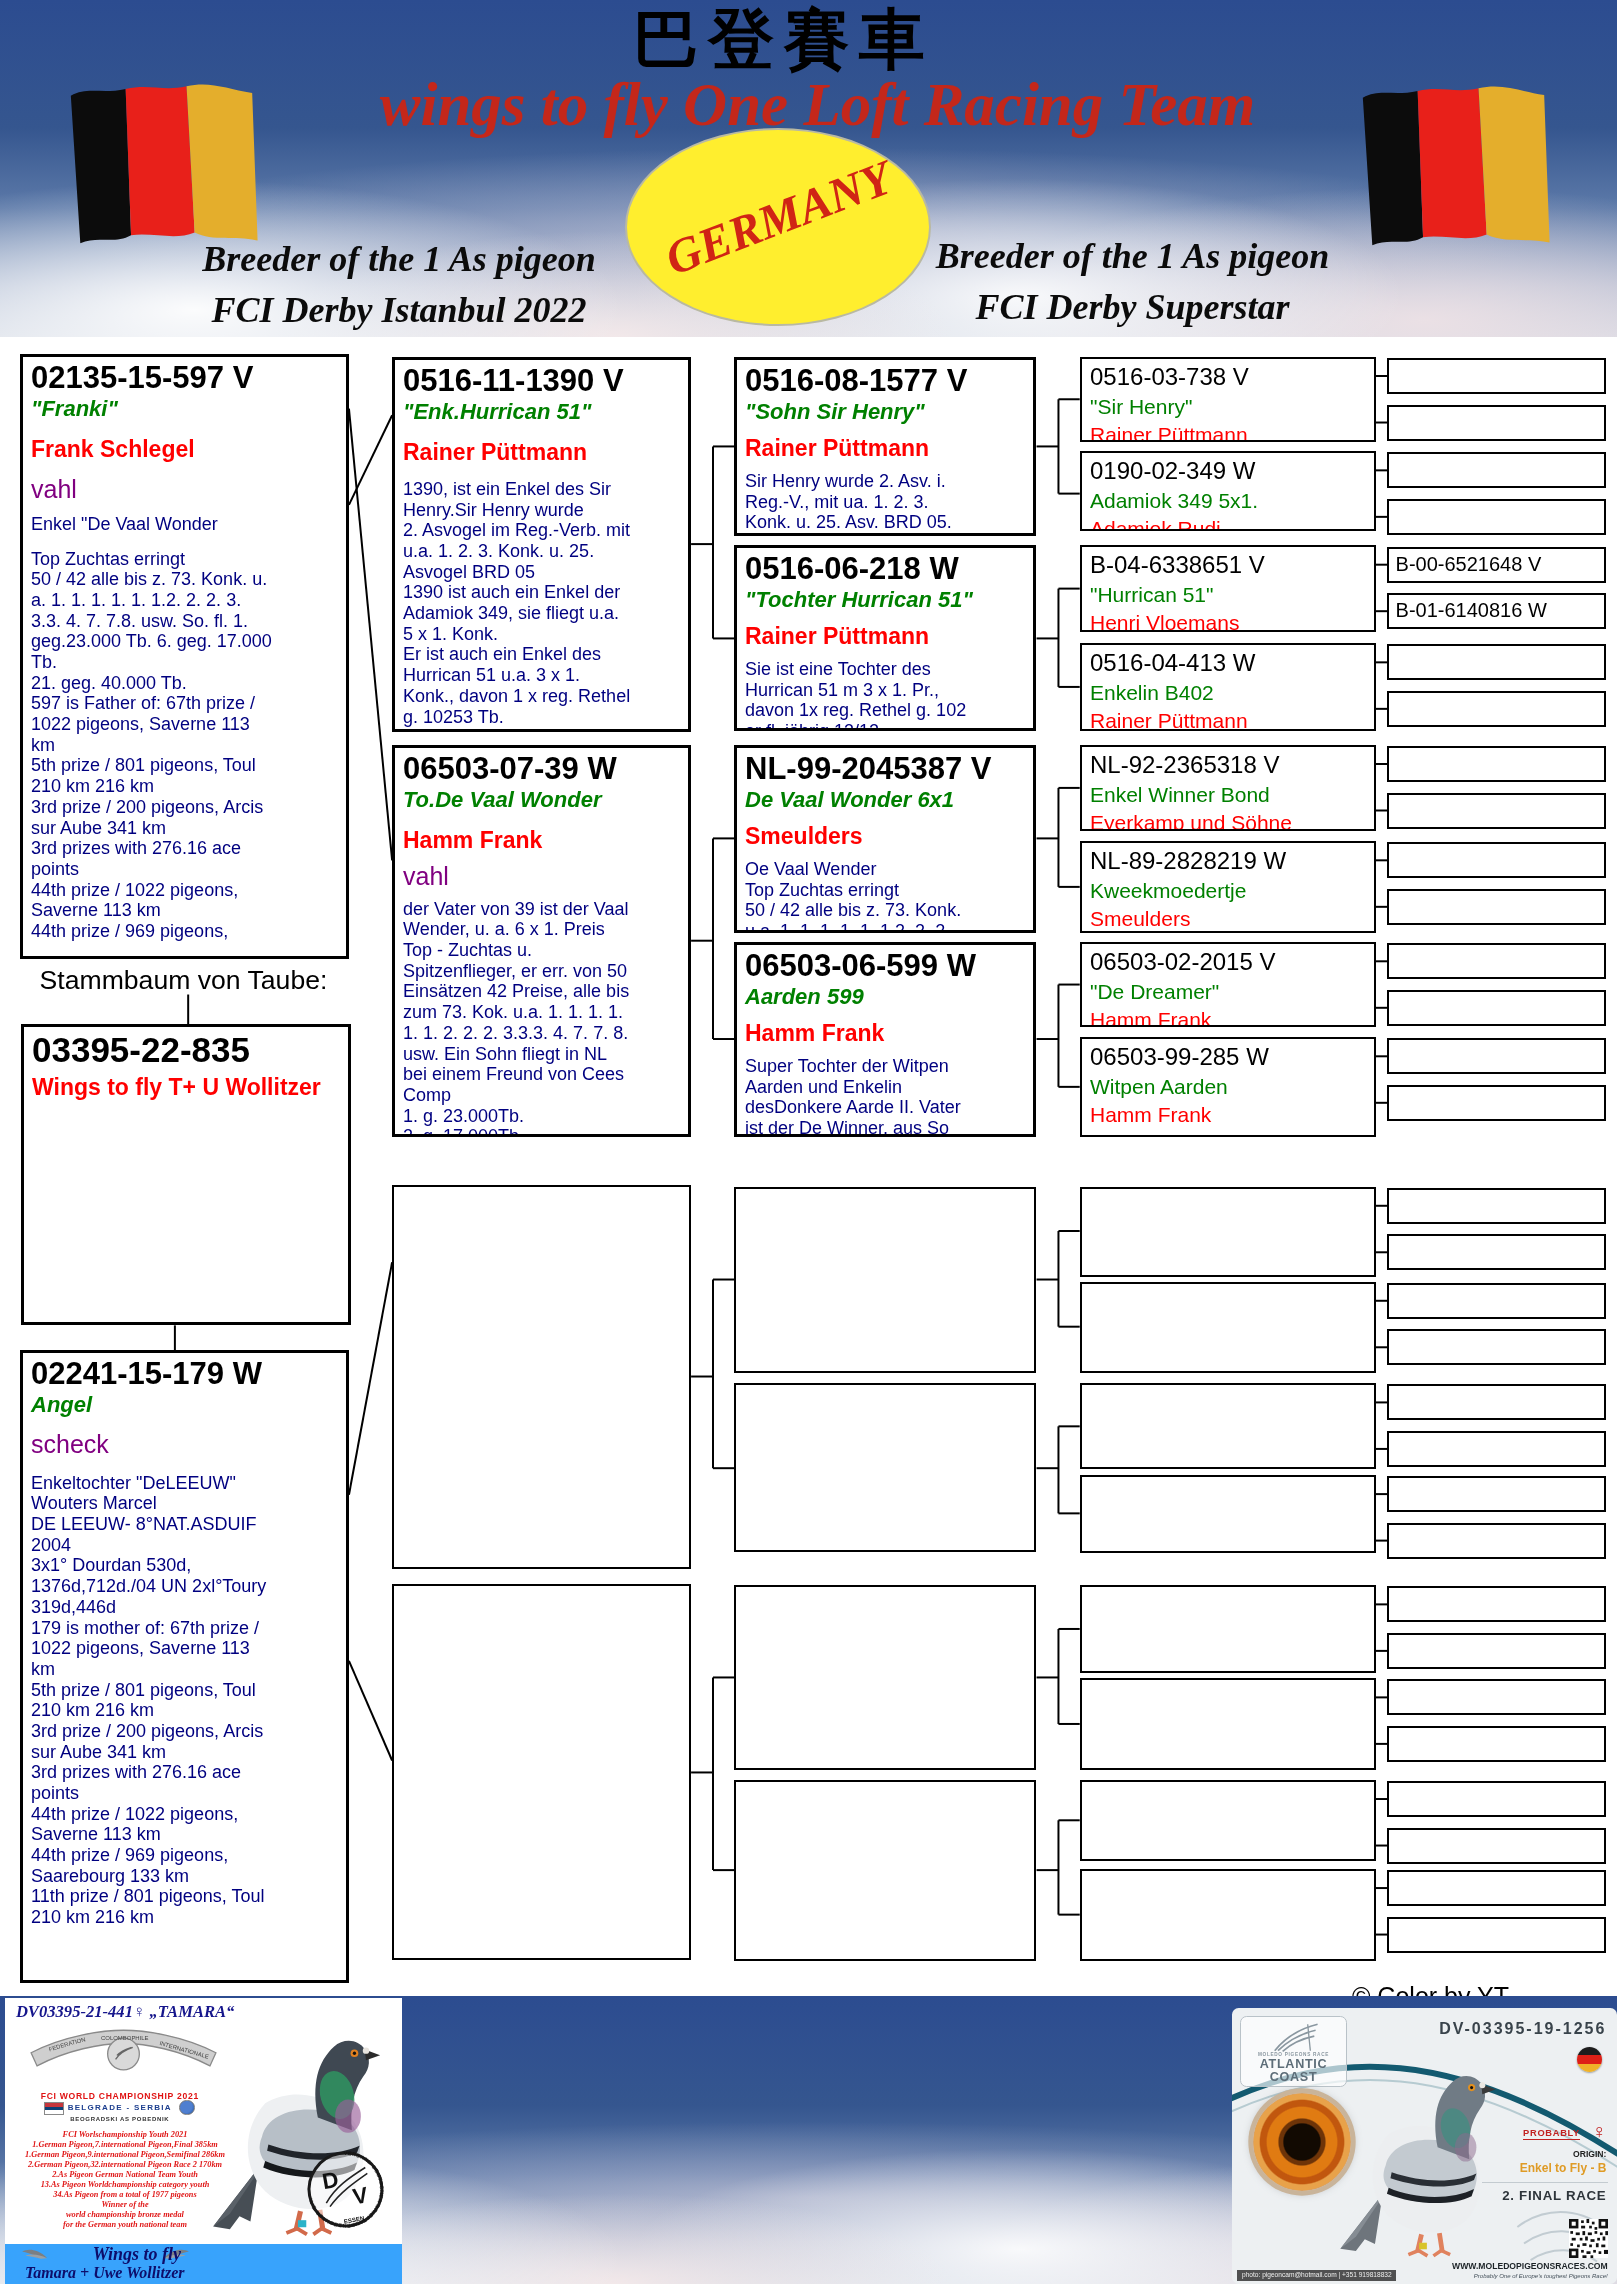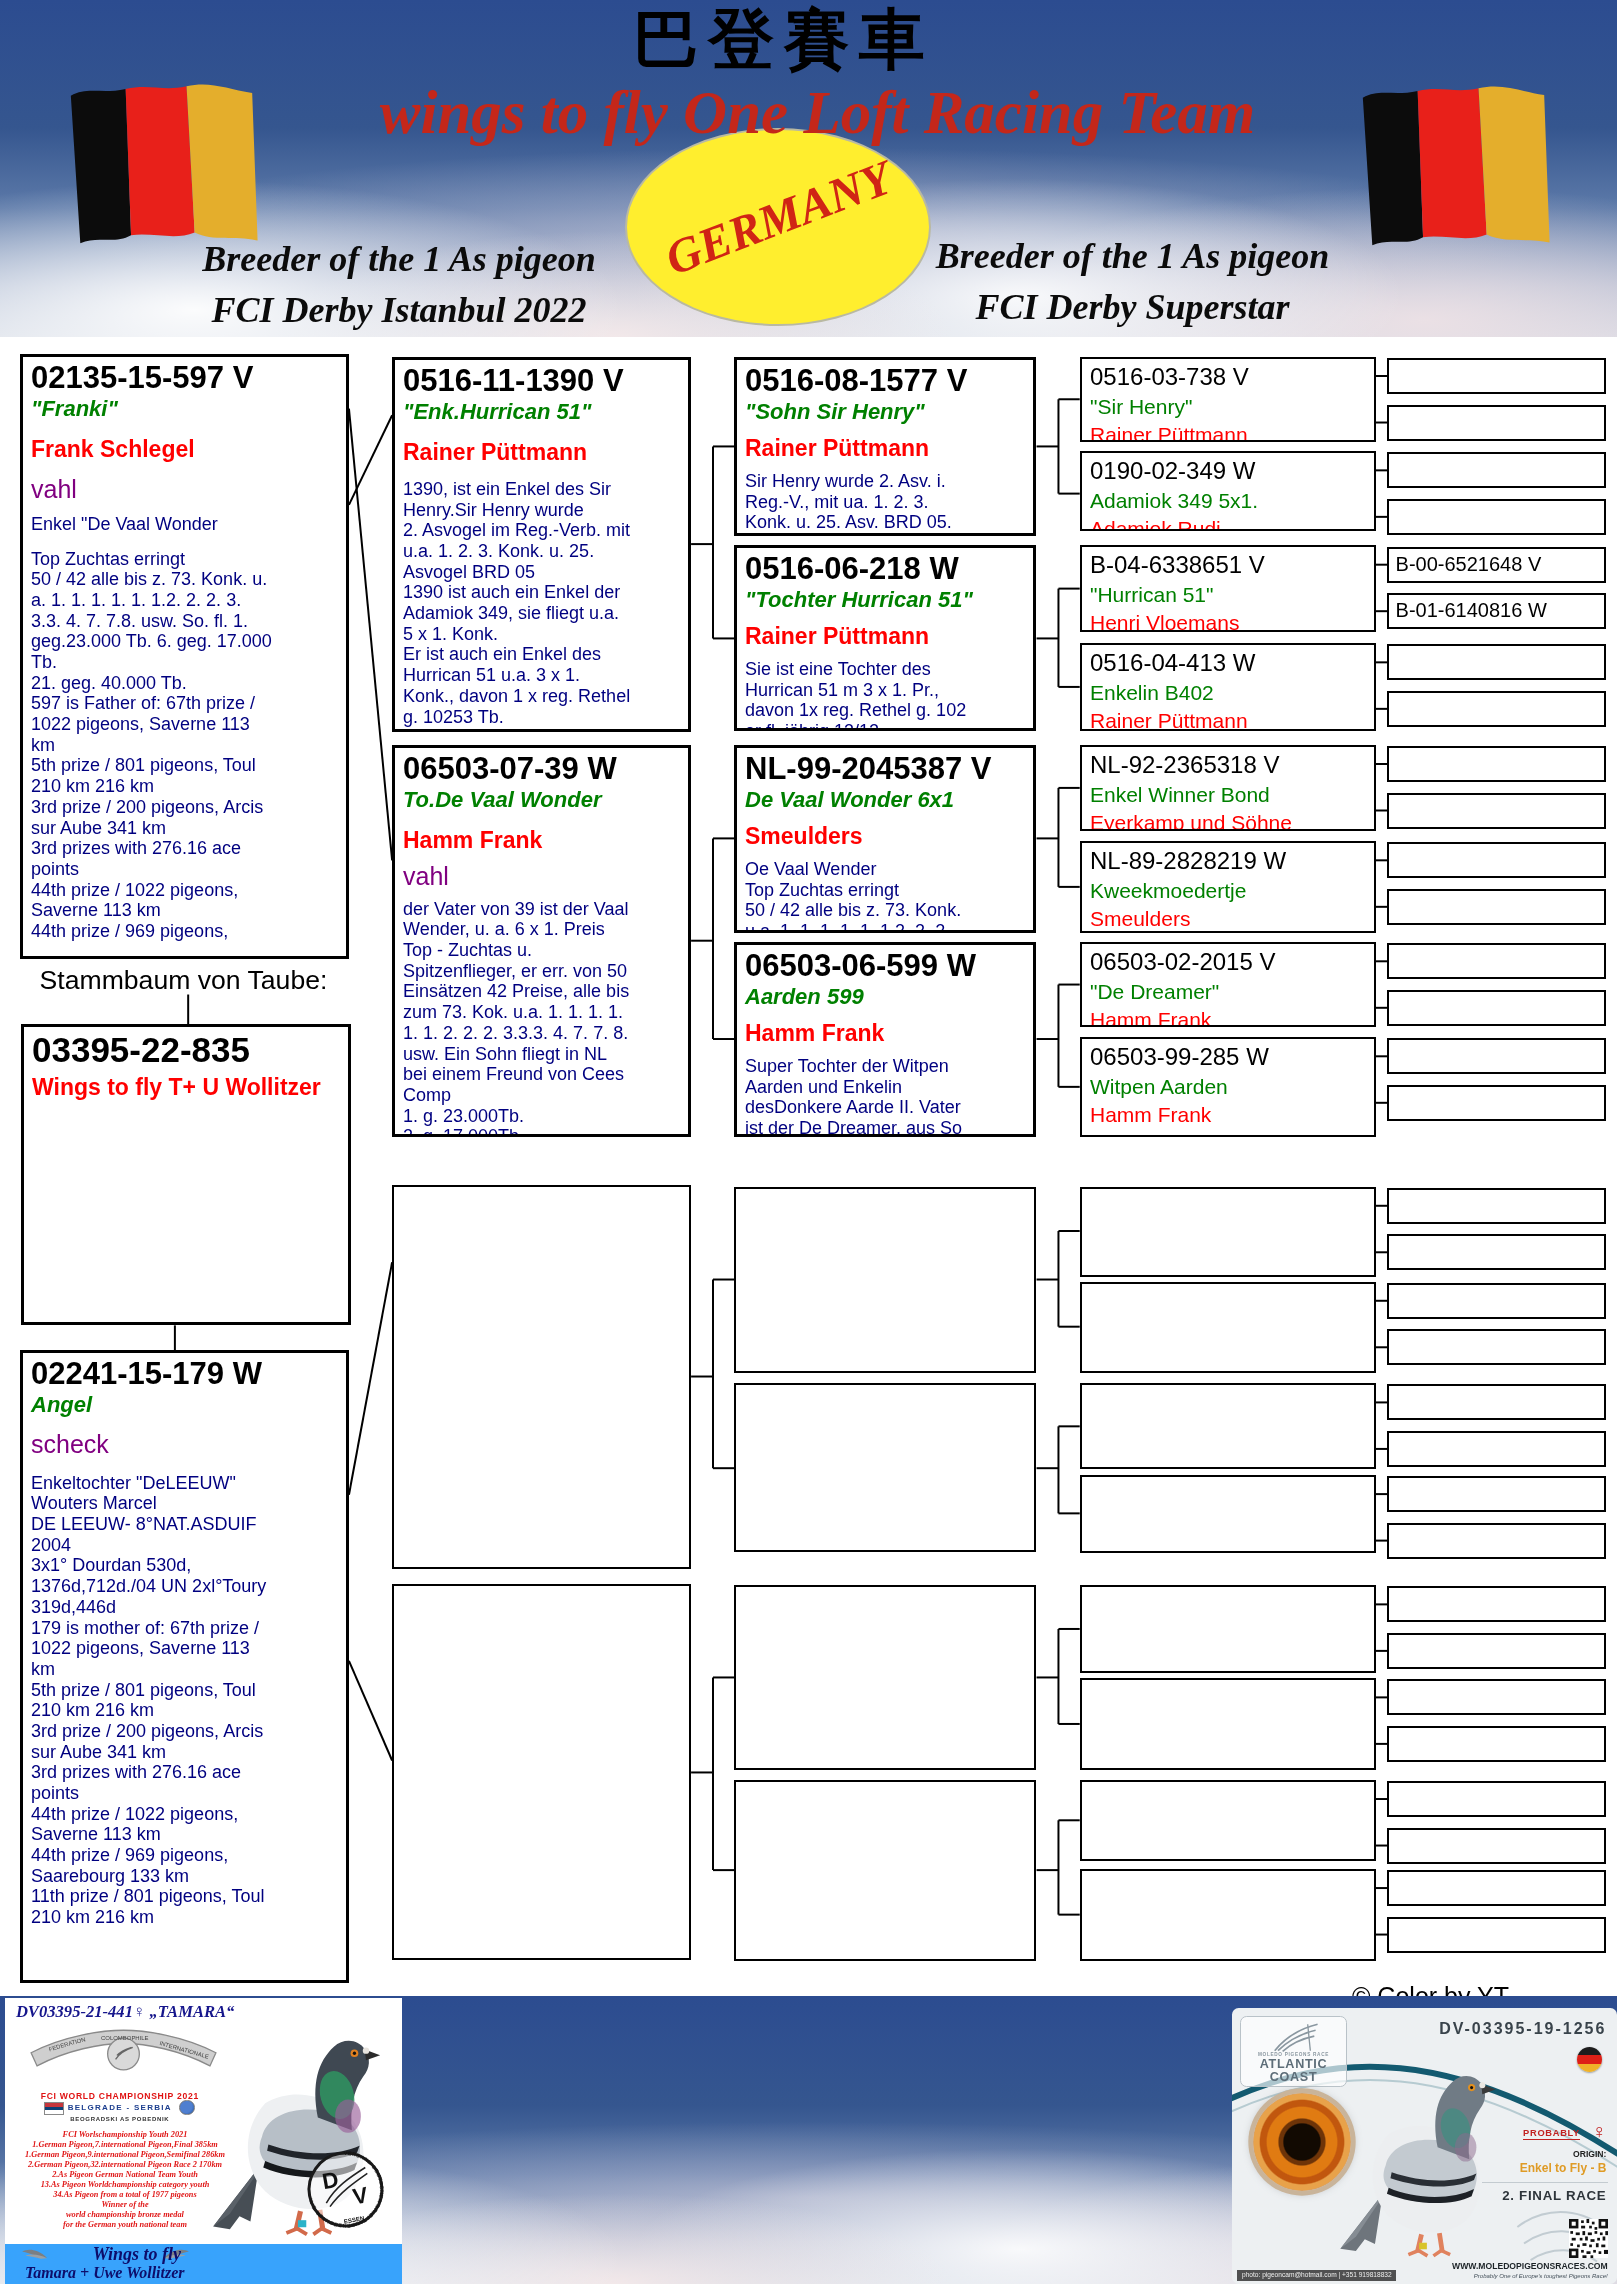--- a/index.html
+++ b/index.html
@@ -12,21 +12,21 @@
       radial-gradient(30% 45% at 38% 100%, rgba(244,233,234,.95), rgba(255,255,255,0) 70%),
       radial-gradient(34% 50% at 63% 88%, rgba(255,255,255,.9), rgba(255,255,255,0) 70%),
       radial-gradient(40% 55% at 88% 95%, rgba(238,226,230,.92), rgba(255,255,255,0) 72%),
       radial-gradient(60% 35% at 50% 70%, rgba(214,208,222,.55), rgba(255,255,255,0) 75%),
       linear-gradient(180deg,#2c4c90 0%,#35568f 38%,#5d7aa9 62%,#aab7cf 85%,#cfd6e2 100%);}
   .sky-top{top:0;height:337px;}
   .sky-bottom{top:1996px;height:288px;}
   .cn-title{position:absolute;left:611px;top:-5.3px;width:345px;text-align:center;
     font-size:66px;font-weight:bold;color:#000;letter-spacing:9.3px;font-family:"DejaVu Sans",sans-serif;}
   .team-title{position:absolute;left:266px;top:74px;width:1103px;text-align:center;color:#c4271a;
-    font:bold italic 61px/1 "Liberation Serif","DejaVu Serif",serif;margin-top:8px;}
+    font:bold italic 61px/1 "Liberation Serif","DejaVu Serif",serif;}
   .germany-ellipse{position:absolute;left:625px;top:128px;width:306px;height:198px;border-radius:50%;
     background:#ffee2e;border:2.7px solid #b9b9a2;box-sizing:border-box;}
   .germany-text{position:absolute;left:12px;top:64px;width:279px;text-align:center;color:#d02415;
     font:bold italic 48px/1 "Liberation Serif","DejaVu Serif",serif;transform:rotate(-21deg);display:block;}
   .flag{position:absolute;width:203px;height:183px;}
   .flag-left{left:60px;top:74px;}
   .flag-right{left:1352px;top:76px;}
   .breeder{position:absolute;text-align:center;color:#0b0b0b;
     font:bold italic 36px/1.42 "Liberation Serif","DejaVu Serif",serif;}
   .breeder-left{left:153px;top:234px;width:492px;}
@@ -358,21 +358,21 @@
 u.a. 1. 1. 1. 1. 1. 1.2. 2. 2</div>
   </div>
 
   <div class="pbox g3" style="left:734px;top:942px;width:302px;height:195px">
     <div class="r1">06503-06-599 W</div>
     <div class="n1">Aarden 599</div>
     <div class="b1">Hamm Frank</div>
     <div class="t1">Super Tochter der Witpen
 Aarden und Enkelin
 desDonkere Aarde II. Vater
-ist der De Dreamer, aus So</div>
+ist der De Winner, aus So</div>
   </div>
 
   <div class="pbox sm" style="left:1080px;top:357px;width:296px;height:85px">
     <div class="r4">0516-03-738 V</div>
     <div class="n4">"Sir Henry"</div>
     <div class="b4">Rainer Püttmann</div>
   </div>
   <div class="pbox sm" style="left:1080px;top:451px;width:296px;height:80px">
     <div class="r4">0190-02-349 W</div>
     <div class="n4">Adamiok 349 5x1.</div>

